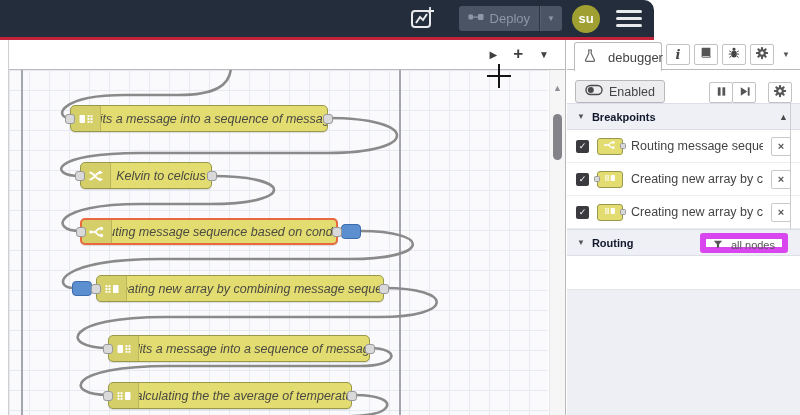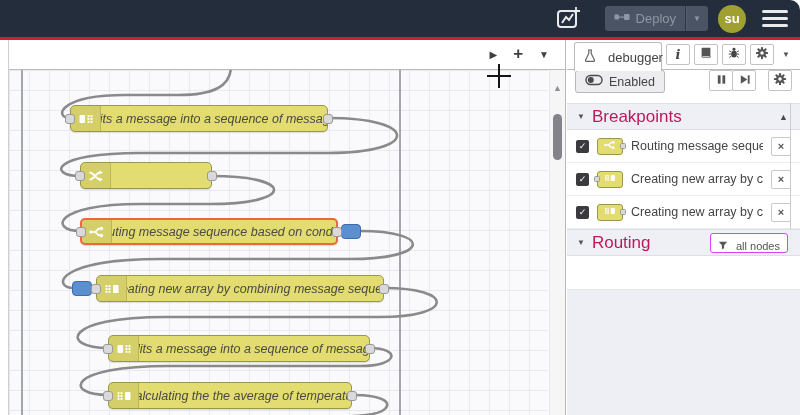--- a/index.html
+++ b/index.html
@@ -1,20 +1,20 @@
 <!DOCTYPE html>
 <html><head>
 <meta charset="utf-8">
 <style>
   * { box-sizing: border-box; margin: 0; padding: 0; }
   html,body { width:800px; height:415px; overflow:hidden; background:#fff;
     font-family:"Liberation Sans", sans-serif; }
 
   
-  .header { position:absolute; left:0; top:0; width:800px; height:40px;
+  .header { position:absolute; left:0; top:0; width:654px; height:40px;
     background:#232d3b; border-bottom:3px solid #c2223a; border-radius:0 10px 0 0;
     display:flex; align-items:center; justify-content:flex-end; padding-right:12px; gap:0; }
   .hdr-imgbtn { width:30px; height:30px; display:flex; align-items:center; justify-content:center; }
   .deploy-btn { margin-left:22px; height:25px; background:#4a5464; border-radius:3px;
     display:flex; align-items:center; color:#8d97a5; font-size:13px; }
   .deploy-main { display:flex; align-items:center; gap:6px; padding:0 9px; }
   .deploy-caret { border-left:1px solid rgba(0,0,0,.35); box-shadow:1px 0 0 rgba(255,255,255,.06) inset;
     padding:0 7px; font-size:8px; color:#8d97a5; height:100%; display:flex; align-items:center; }
   .avatar { margin-left:10px; width:28px; height:28px; border-radius:50%; background:#a0a032;
     color:#fff; font-size:13px; font-weight:bold; display:flex; align-items:center; justify-content:center; }
@@ -70,51 +70,51 @@
   .sb-tab { position:absolute; left:7px; top:2px; height:29px; width:88px; background:#fff;
     border:1px solid #bbb; border-bottom:none; border-radius:3px 3px 0 0; z-index:2;
     display:flex; align-items:center; gap:12px; padding:0 9px; font-size:13px; color:#444; }
   .sb-tabrow .btns { position:absolute; right:6px; top:4px; display:flex; gap:4px; align-items:center; }
   .sq-btn { width:24px; height:21px; background:#fff; border:1px solid #c3c3c3; border-radius:2px;
     display:flex; align-items:center; justify-content:center; color:#444; }
   .sq-btn.noborder { border:none; width:16px; }
   .info-i { font-family:"DejaVu Serif", serif; font-style:italic; font-weight:bold; font-size:13px; color:#444; }
   .caret-sm { font-size:8px; color:#555; }
 
-  .sb-controls { height:33px; display:flex; align-items:flex-start; padding:0 8px; }
+  .sb-controls { height:33px; display:flex; align-items:flex-end; padding:0 8px; }
   .enabled-btn { height:23px; display:flex; align-items:center; gap:6px; padding:0 9px;
     background:#ededf0; border:1px solid #b7b7bc; border-radius:3px; font-size:12.5px; color:#444; }
   .pausestep { display:flex; margin-left:auto; }
   .pausestep .sq-btn + .sq-btn { margin-left:-1px; }
   .gear-btn { margin-left:12px; }
 
   .section-hdr { height:27px; background:#eef0f6; border-top:1px solid #dcdfe8; border-bottom:1px solid #dcdfe8;
     display:flex; align-items:center; gap:7px; padding:0 12px 0 10px; }
-  .section-hdr .title { font-size:17px; font-weight:normal; color:#be185d; }
+  .section-hdr .title { font-size:11px; font-weight:bold; color:#0f172a; }
   .section-hdr .spacer { flex:1; }
   .scrolltop { font-size:9px; color:#4a4a4a; }
 
   .bp-row { height:33px; display:flex; align-items:center; gap:8px; padding-left:9px;
     border-bottom:1px solid #ededf0; }
   .checkbox { width:13px; height:13px; background:#3b3b3f; border-radius:2px; flex:none;
     color:#fff; font-size:9px; line-height:13px; text-align:center; }
   .bp-node { position:relative; width:26px; height:17px; background:#e3dc71; border:1px solid #98984a;
     border-radius:3px; flex:none; display:flex; align-items:center; justify-content:center; }
   .bp-node svg { width:12px; height:12px; }
   .bp-port { position:absolute; width:6px; height:6px; top:4.5px; background:#d9d9d9;
     border:1px solid #999; border-radius:1.5px; }
   .bp-port.right { right:-4px; } .bp-port.left { left:-4px; }
   .bp-label { flex:1; font-size:12.5px; color:#444; white-space:nowrap; overflow:hidden; }
   .x-btn { width:20px; height:19px; border:1px solid #c9c9c9; border-radius:2px; background:#fff;
     color:#555; font-size:11px; font-weight:bold; display:flex; align-items:center; justify-content:center;
     margin-right:9px; flex:none; }
   .sb-scrollline { position:absolute; right:9px; top:63px; height:126px; width:1px; background:#ccc; }
 
-  .filter-btn { margin-left:auto; height:20px; display:flex; align-items:flex-end; gap:8px;
-    border:1px solid #d946ef; border-radius:3px; background:#fff; padding:0 7px;
+  .filter-btn { margin-left:auto; height:20px; display:flex; align-items:flex-start; gap:8px;
+    border:6px solid #d946ef; border-radius:3px; background:#fff; padding:0 7px;
     font-size:11px; color:#555; }
   .msg-empty-white { height:34px; background:#fff; border-bottom:1px solid #e3e4e9; }
   .msg-empty-gray { position:absolute; left:0; right:0; bottom:0; top:250px; background:#edeff4; }
 </style>
 </head>
 <body>
 
 <div class="header">
   <div class="hdr-imgbtn">
     <svg width="28" height="28" viewBox="0 0 28 28" fill="none">
@@ -181,20 +181,21 @@
         <span class="port right"></span>
       </div>
       <div class="node" style="left: 80px; top: 122px; width: 132px;">
     <span class="node-icon">
           <svg viewBox="0 0 16 16">
             <path d="M1.5 4.5c4.5 0 6.5 7 10.5 7M1.5 11.5c4.5 0 6.5-7 10.5-7" stroke="#fff" stroke-width="1.8" fill="none"></path>
             <polygon points="11,2.6 15.2,4.5 11,6.4" fill="#fff"></polygon>
             <polygon points="11,9.6 15.2,11.5 11,13.4" fill="#fff"></polygon>
           </svg>
         </span>
+    <span class="node-label">Kelvin to celcius</span>
   <span class="port left"></span>
         <span class="port right"></span>
       </div>
       <div class="node highlighted" style="left: 80px; top: 178px; width: 258px;">
     <span class="node-icon">
           <svg viewBox="0 0 16 16">
             <rect x="0.5" y="6.6" width="2.6" height="2.8" fill="#fff"></rect>
             <path d="M3 8h2.2" stroke="#fff" stroke-width="1.8" fill="none"></path>
             <path d="M5 8c3.5 0 2.5-3.5 6-3.5M5 8c3.5 0 2.5 3.5 6 3.5" stroke="#fff" stroke-width="1.8" fill="none"></path>
             <circle cx="12.4" cy="4.5" r="1.8" fill="#fff"></circle>

